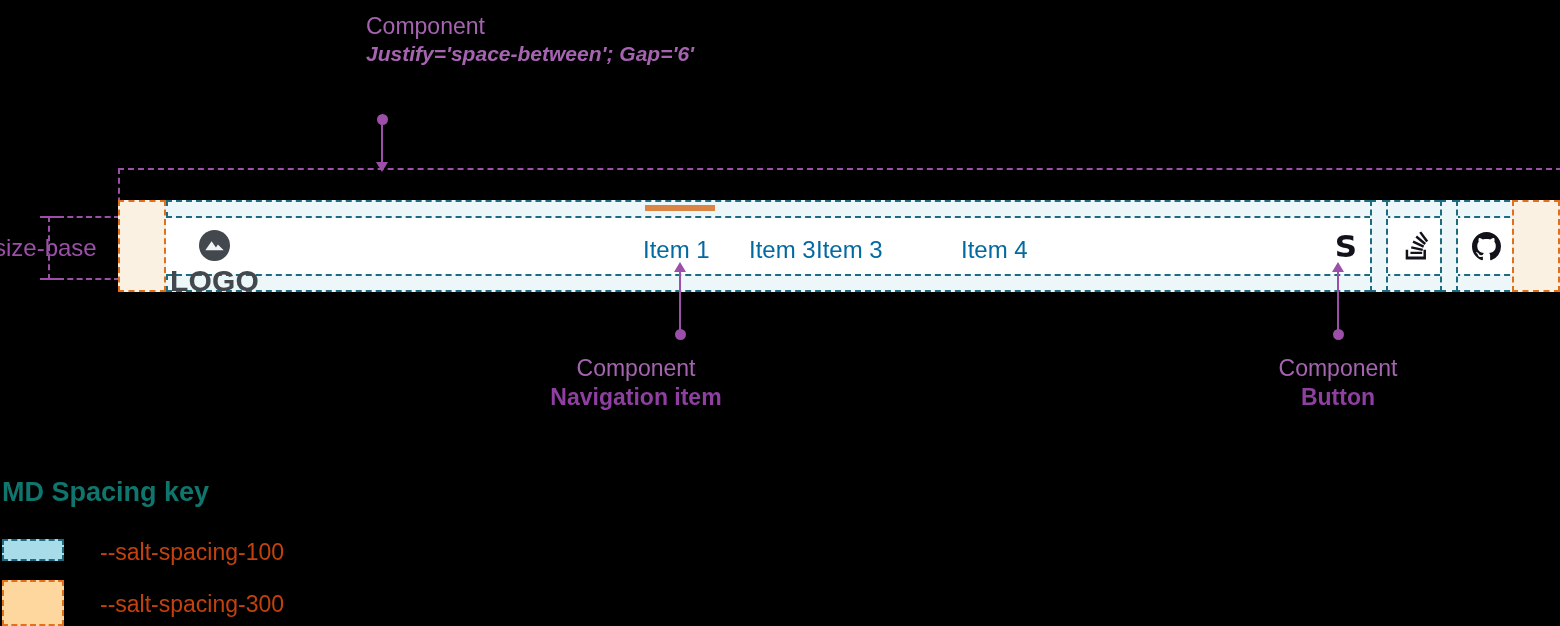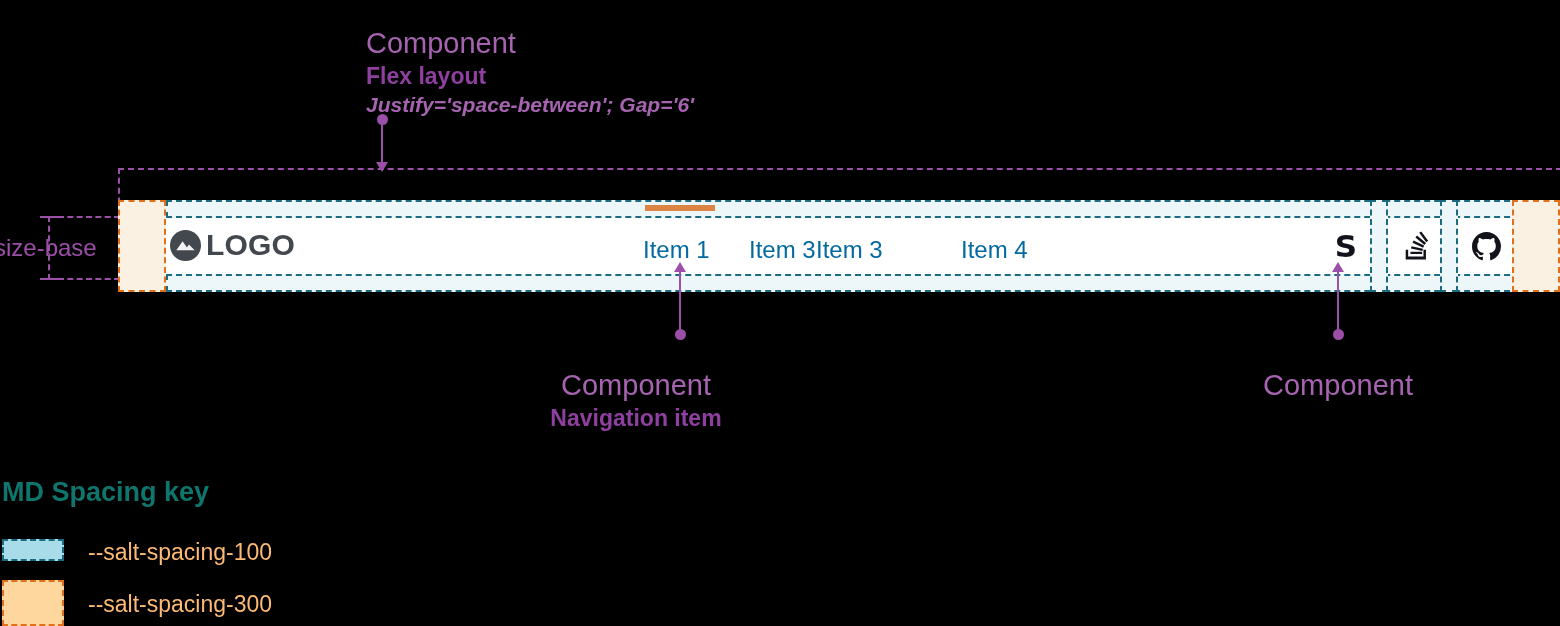--- a/index.html
+++ b/index.html
@@ -17,24 +17,23 @@
   }
 
   
   .anno {
     position: absolute;
     color: #9C4FA8;
     line-height: 1.28;
     white-space: nowrap;
   }
   .anno .anno-kind {
-    font-size: 29px;
+    font-size: 23px;
     font-weight: 400;
     color: #A563B0;
-    margin-top: 13px;
   }
   .anno .anno-name {
     font-size: 23px;
     font-weight: 700;
     color: #8E3FA0;
   }
   .anno .anno-props {
     font-size: 21px;
     font-style: italic;
     font-weight: 700;
@@ -104,21 +103,23 @@
     position: absolute;
     background: #FBF1E2;
     border: 2px dashed #E2701A;
     box-sizing: border-box;
   }
 
   
   .logo-wrap {
     position: absolute;
     display: flex;
+    align-items: center;
     gap: 5px;
+    flex-direction: column;
   }
   .logo-mark {
     width: 31px;
     height: 31px;
     display: block;
   }
   .logo-text {
     font-size: 30px;
     font-weight: 700;
     color: #43474E;
@@ -184,42 +185,42 @@
   .legend-title {
     position: absolute;
     font-size: 27px;
     font-weight: 700;
     color: #0f766e;
     white-space: nowrap;
   }
   .legend-row-label {
     position: absolute;
     font-size: 23px;
-    color: #fdba74;
-    white-space: nowrap;
+    color: #c2410c;
+    white-space: nowrap;
+    margin-left: 12px;
   }
   .legend-swatch {
     position: absolute;
     box-sizing: border-box;
   }
   .legend-swatch.s100 {
     background: #A8DCE8;
     border: 2px dashed #1C6B80;
   }
   .legend-swatch.s300 {
     background: #FDD79E;
     border: 2px dashed #E2701A;
   }
 </style>
 </head>
 <body>
 
 <div class="anno" style="left:366px; top:12px;">
   <div class="anno-kind">Component</div>
-  <div class="anno-name">Flex layout</div>
   <div class="anno-props">Justify='space-between'; Gap='6'</div>
 </div>
 
 <div class="leader" style="left:371px; top:114px; width:22px; height:58px;">
   <div class="leader-dot" style="top:0;"></div>
   <div class="leader-line" style="top:6px; bottom:8px;"></div>
   <div class="leader-arrow arrow-down" style="bottom:0;"></div>
 </div>
 
 <div class="flex-box" style="left:118px; top:168px; width:1444px; height:124px;"></div>
@@ -293,20 +294,21 @@
 </div>
 
 <div class="leader" style="left:1327px; top:262px; width:22px; height:78px;">
   <div class="leader-arrow arrow-up" style="top:0;"></div>
   <div class="leader-line" style="top:8px; bottom:6px;"></div>
   <div class="leader-dot" style="bottom:0;"></div>
 </div>
 
 <div class="anno anno-center" style="left:1143px; top:354px; width:390px;">
   <div class="anno-kind">Component</div>
+  <div class="anno-name">Button</div>
 </div>
 
 <div class="legend-title" style="left:2px; top:477px;">MD Spacing key</div>
 
 <div class="legend-swatch s100" style="left:2px; top:539px; width:62px; height:22px;"></div>
 <div class="legend-row-label" style="left:88px; top:539px;">--salt-spacing-100</div>
 
 <div class="legend-swatch s300" style="left:2px; top:580px; width:62px; height:46px;"></div>
 <div class="legend-row-label" style="left:88px; top:591px;">--salt-spacing-300</div>
 

